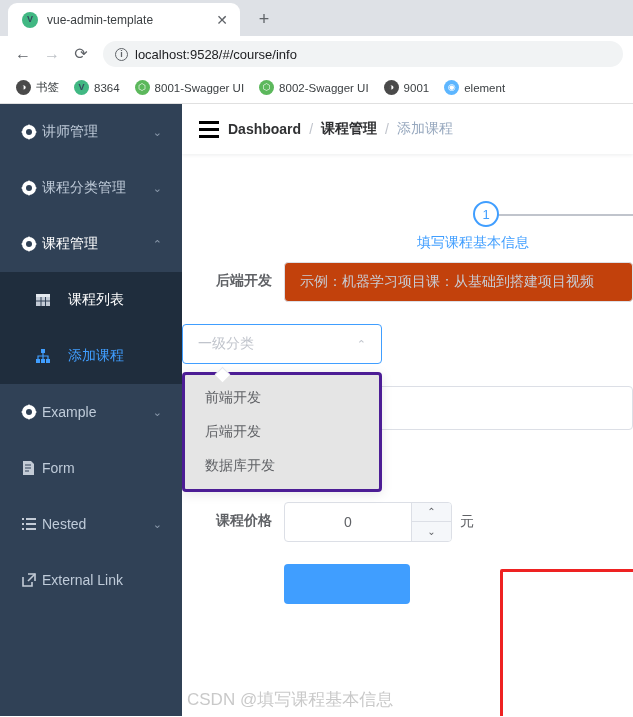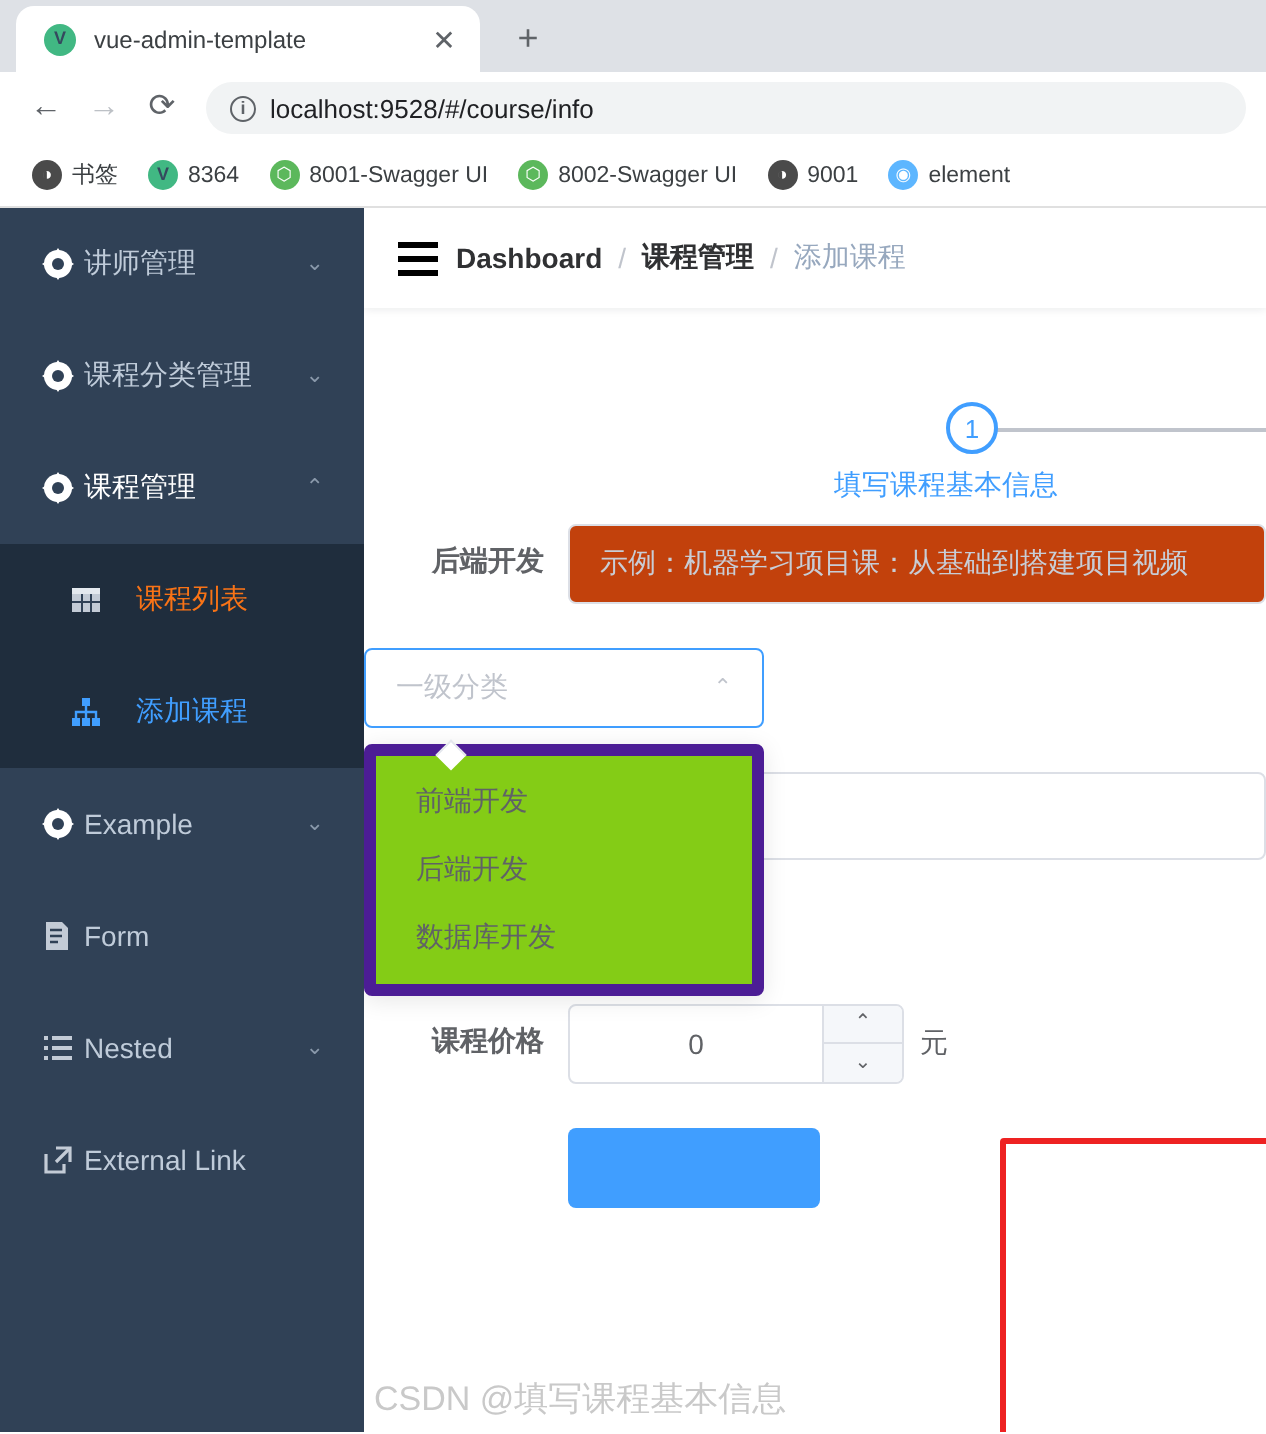--- a/index.html
+++ b/index.html
@@ -112,21 +112,21 @@
   }
   .submenu { background: #1f2d3d; }
   .sub-item {
     height: 56px; display: flex; align-items: center;
     padding: 0 20px 0 34px; gap: 16px;
   }
   .sub-item .ico {
     width: 18px; flex: 0 0 18px;
     display: flex; align-items: center; justify-content: center;
   }
-  .sub-item .label { font-size: 14px; color: #f97316; white-space: nowrap; }
+  .sub-item .label { font-size: 14px; color: #ffffff; white-space: nowrap; }
   .sub-item.selected .label { color: #409eff; }
 
   
   .main { flex: 1 1 auto; height: 612px; background: #ffffff; overflow: hidden; position: relative; }
 
   .navbar {
     height: 50px; background: #ffffff;
     display: flex; align-items: center; gap: 2px;
     padding: 0 0 0 10px;
     box-shadow: 0 1px 4px rgba(0,21,41,.08);
@@ -179,21 +179,21 @@
   .el-select {
     height: 40px; border: 1px solid #409eff; border-radius: 4px;
     background: #fff; display: flex; align-items: center;
     padding: 0 15px; width: 200px; position: relative;
   }
   .el-select .ph { flex: 1 1 auto; font-size: 14px; color: #c0c4cc; }
   .el-select .caret { color: #c0c4cc; font-size: 11px; line-height: 1; }
 
   .dropdown {
     position: absolute; top: 48px; left: 0; width: 200px;
-    background: #84cc16; border: 6px solid #4c1d95; border-radius: 4px;
+    background: #e5e5e5; border: 3px solid #4c1d95; border-radius: 4px;
     box-shadow: 0 2px 12px 0 rgba(0,0,0,.1);
     padding: 6px 0; z-index: 20;
   }
   .dropdown::before {
     content: ""; position: absolute; top: -6px; left: 32px;
     width: 10px; height: 10px; background: #fff;
     border-left: 1px solid #e4e7ed; border-top: 1px solid #e4e7ed;
     transform: rotate(45deg);
   }
   .dd-option {

